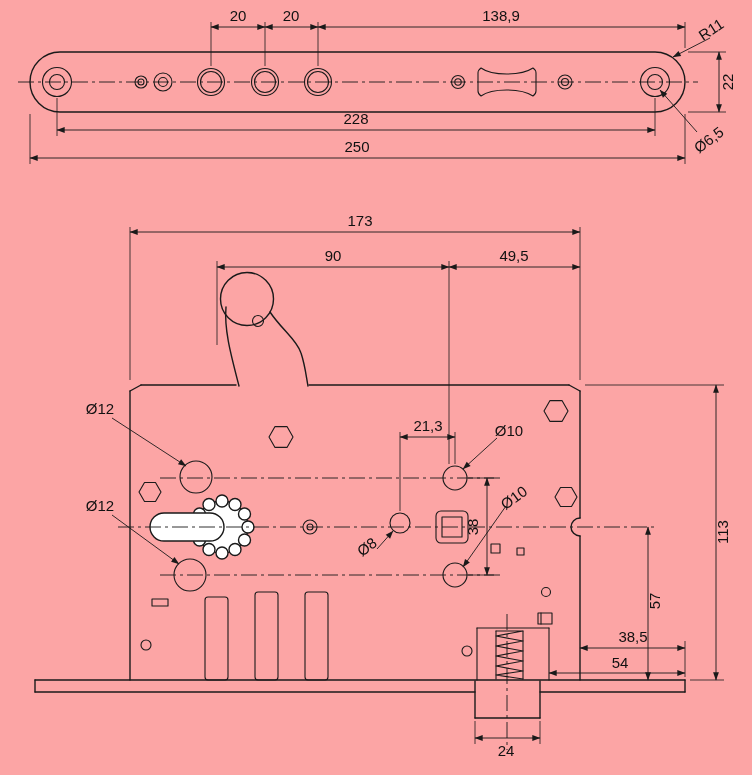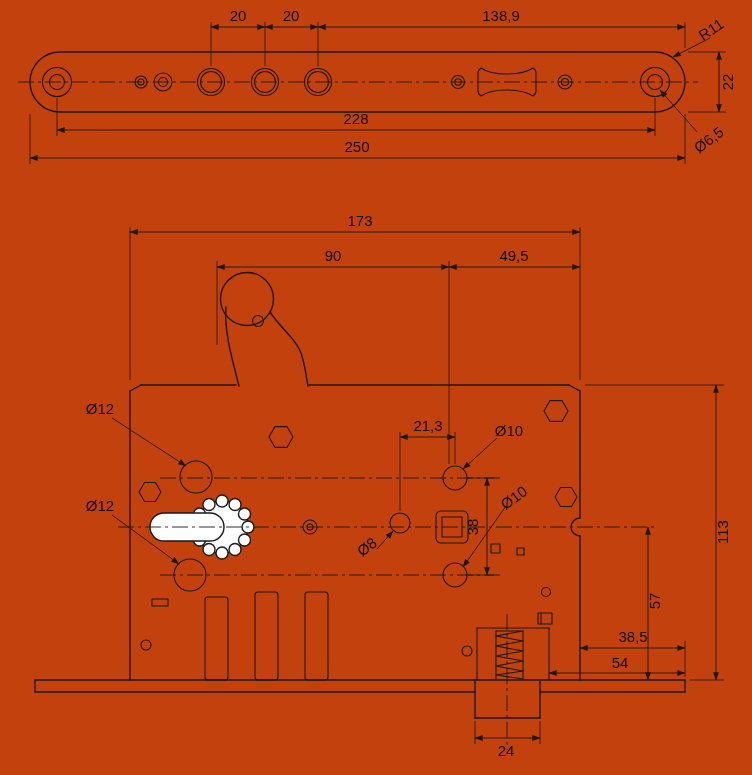--- a/index.html
+++ b/index.html
@@ -1,16 +1,16 @@
 <!DOCTYPE html>
 <html><head>
 <meta charset="utf-8">
 <style>
   html,body{margin:0;padding:0;background:#fff;}
-  .canvas{position:relative;width:752px;height:775px;background:#c2410c;font-family:"Liberation Sans",sans-serif;}
+  .canvas{position:relative;width:752px;height:775px;background:#fca5a5;font-family:"Liberation Sans",sans-serif;}
   svg{display:block;}
   .outline{fill:none;stroke:#1a1a1a;stroke-width:1.4;stroke-linejoin:round;stroke-linecap:round;}
   .outline2{fill:none;stroke:#1a1a1a;stroke-width:1.1;stroke-linejoin:round;stroke-linecap:round;}
   .white{fill:#ffffff;stroke:#1a1a1a;stroke-width:1.4;stroke-linejoin:round;}
   .thin{fill:none;stroke:#1a1a1a;stroke-width:0.8;}
   .center{fill:none;stroke:#1a1a1a;stroke-width:0.9;stroke-dasharray:16 4 3 4;}
   .dim{fill:none;stroke:#1a1a1a;stroke-width:0.9;marker-start:url(#arr);marker-end:url(#arr);}
   .leader{fill:none;stroke:#1a1a1a;stroke-width:0.9;marker-end:url(#arr);}
   text.d{font:15px "Liberation Sans",sans-serif;fill:#111;text-anchor:middle;}
 </style>

